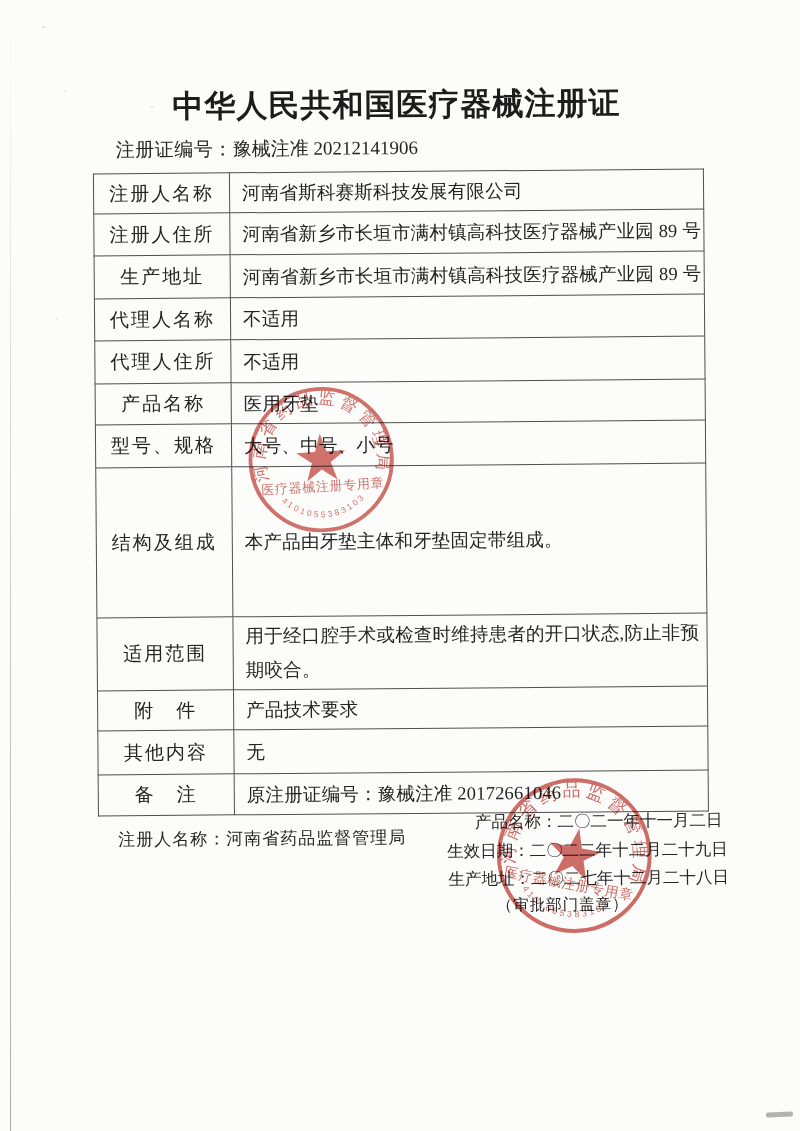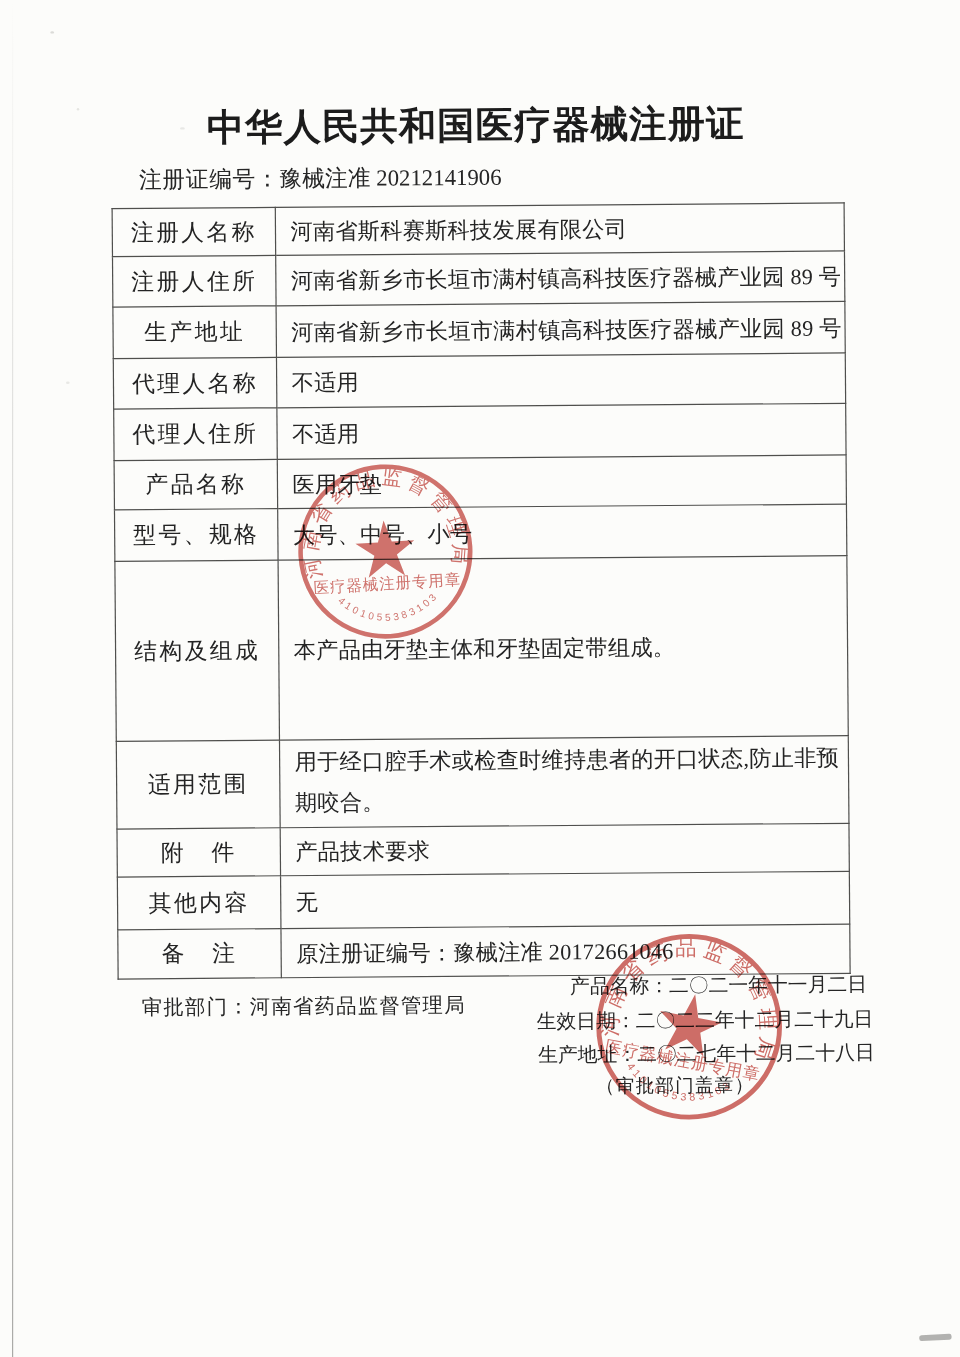--- a/index.html
+++ b/index.html
@@ -146,21 +146,21 @@
         <td class="val">无</td>
       </tr>
       <tr class="h41">
         <td class="lbl">备　注</td>
         <td class="val">原注册证编号：豫械注准 20172661046</td>
       </tr>
     </tbody>
   </table>
 
   <div class="foot dept">
-    <span>审批部门：</span><span>河南省药品监督管理局</span>
+    <span>注册人名称：</span><span>河南省药品监督管理局</span>
   </div>
   <div class="foot d-approve">
     <span>产品名称：</span><span>二〇二一年十一月二日</span>
   </div>
   <div class="foot d-effect">
     <span>生效日期：</span><span>二〇二二年十二月二十九日</span>
   </div>
   <div class="foot d-valid">
     <span>生产地址：</span><span>二〇二七年十二月二十八日</span>
   </div>

